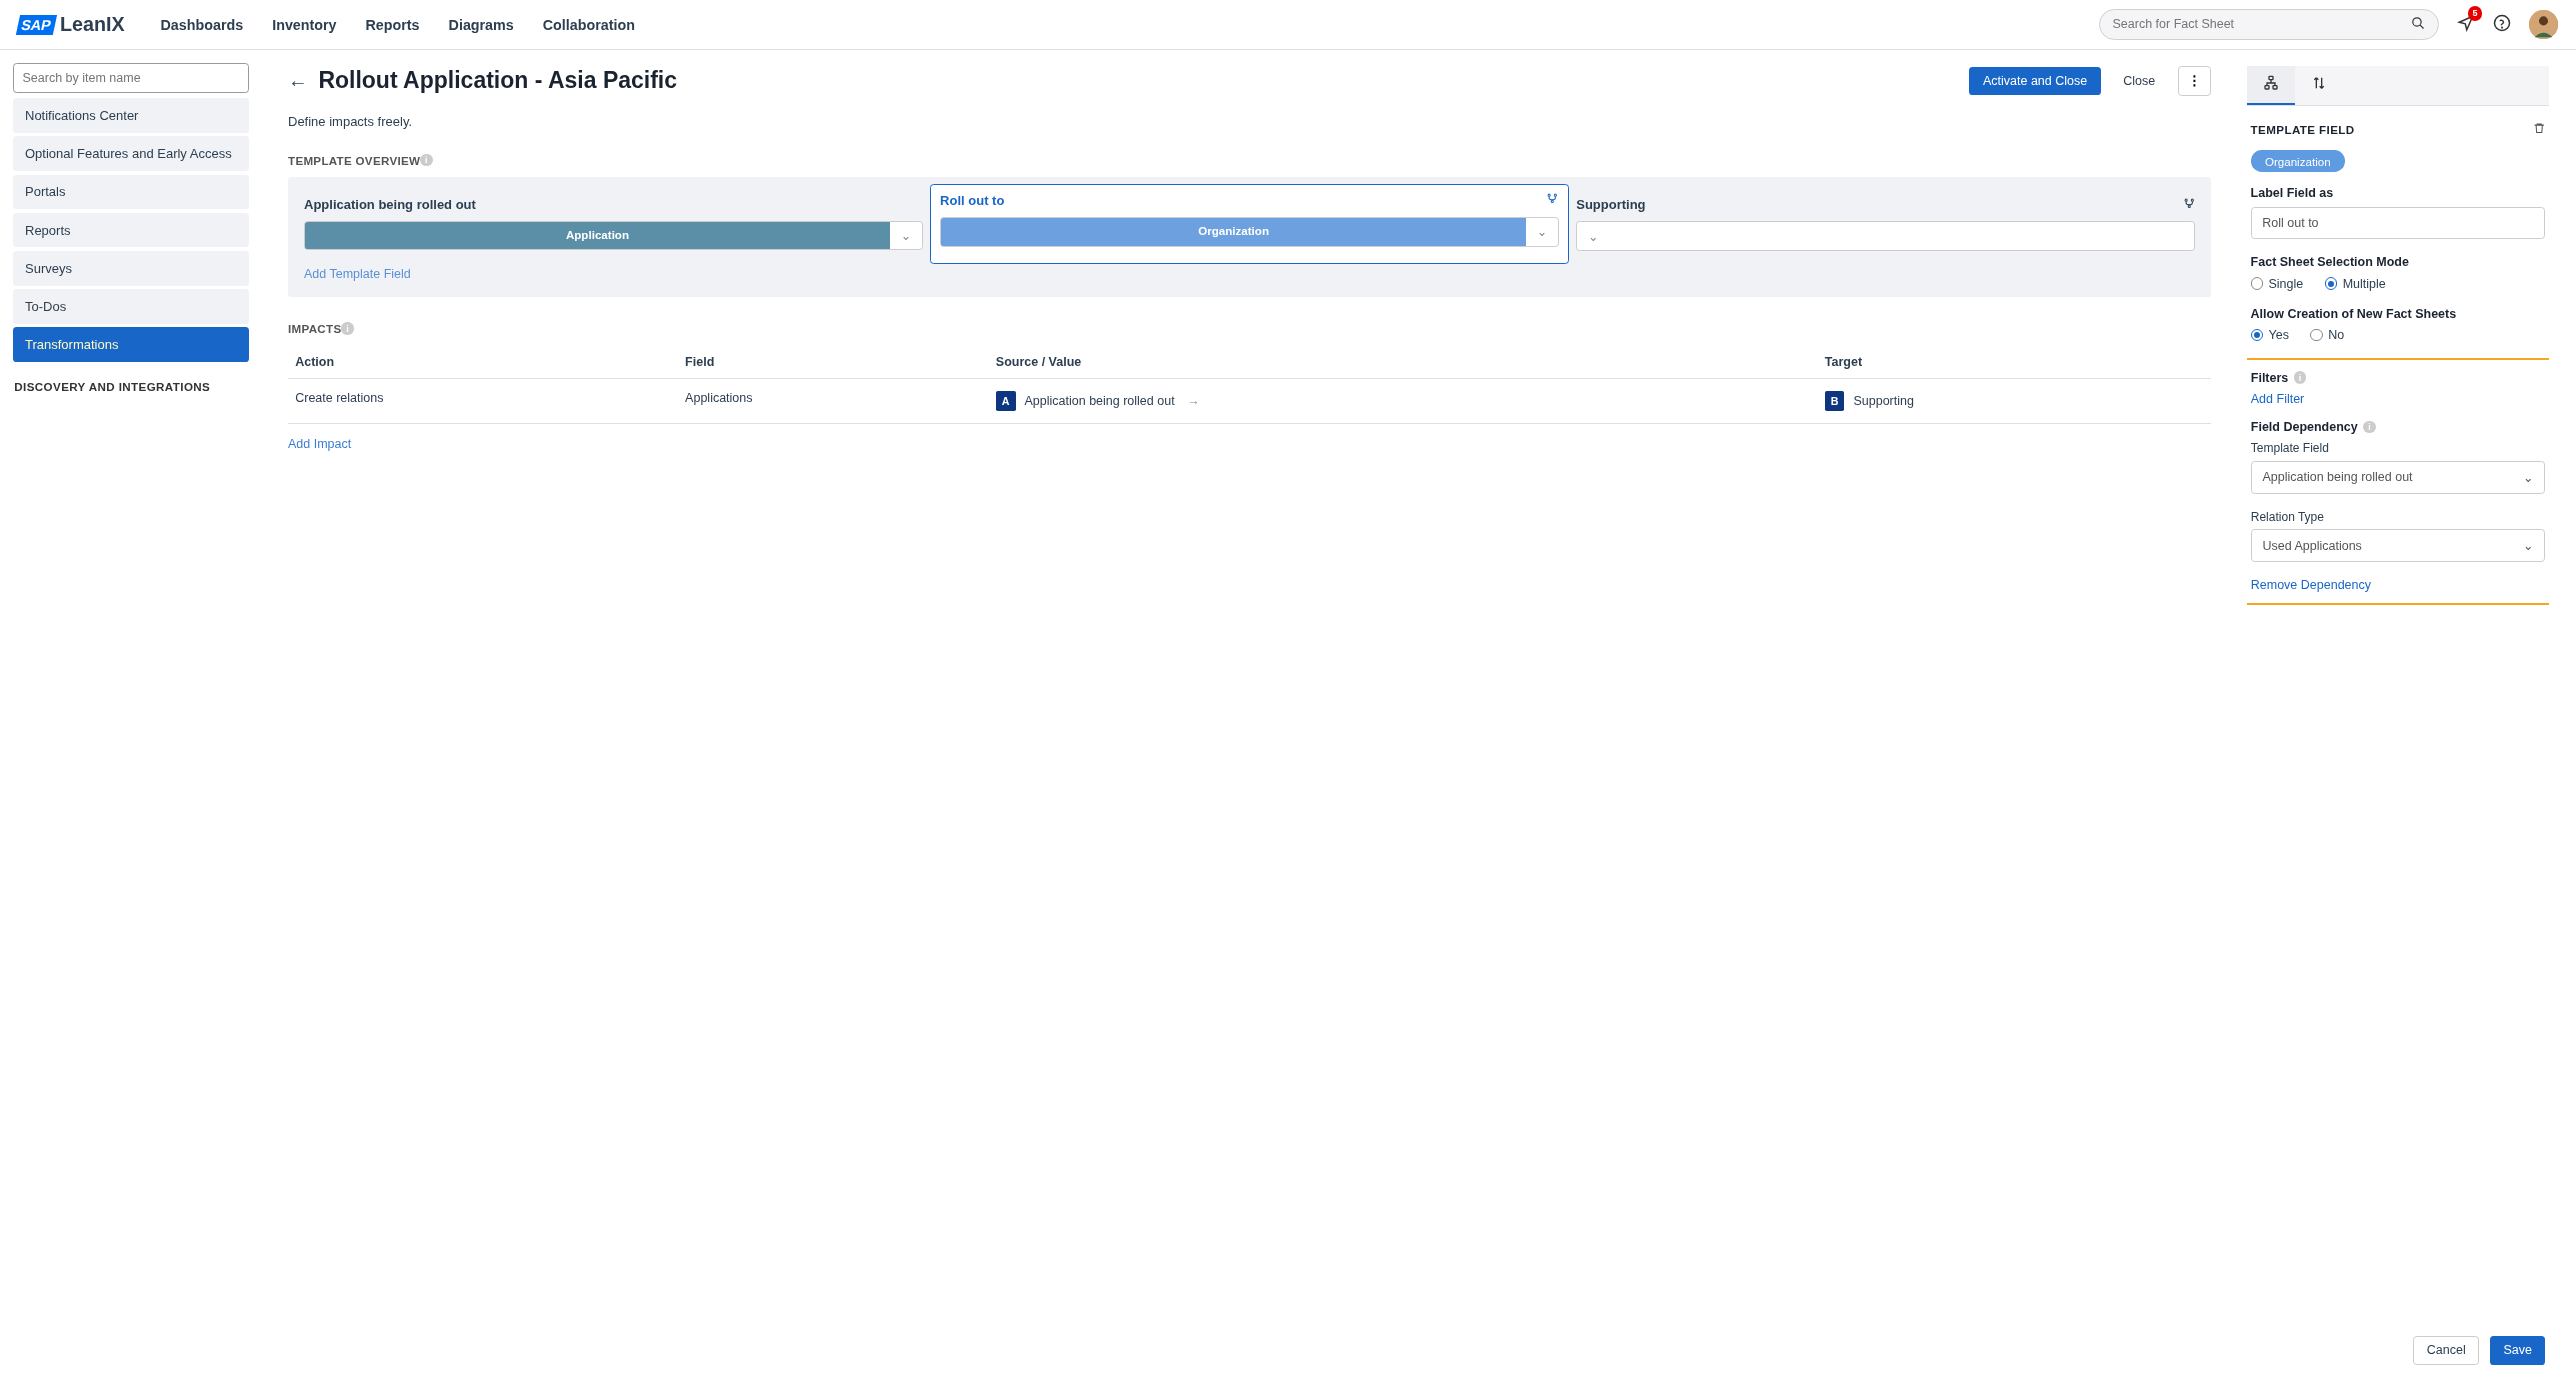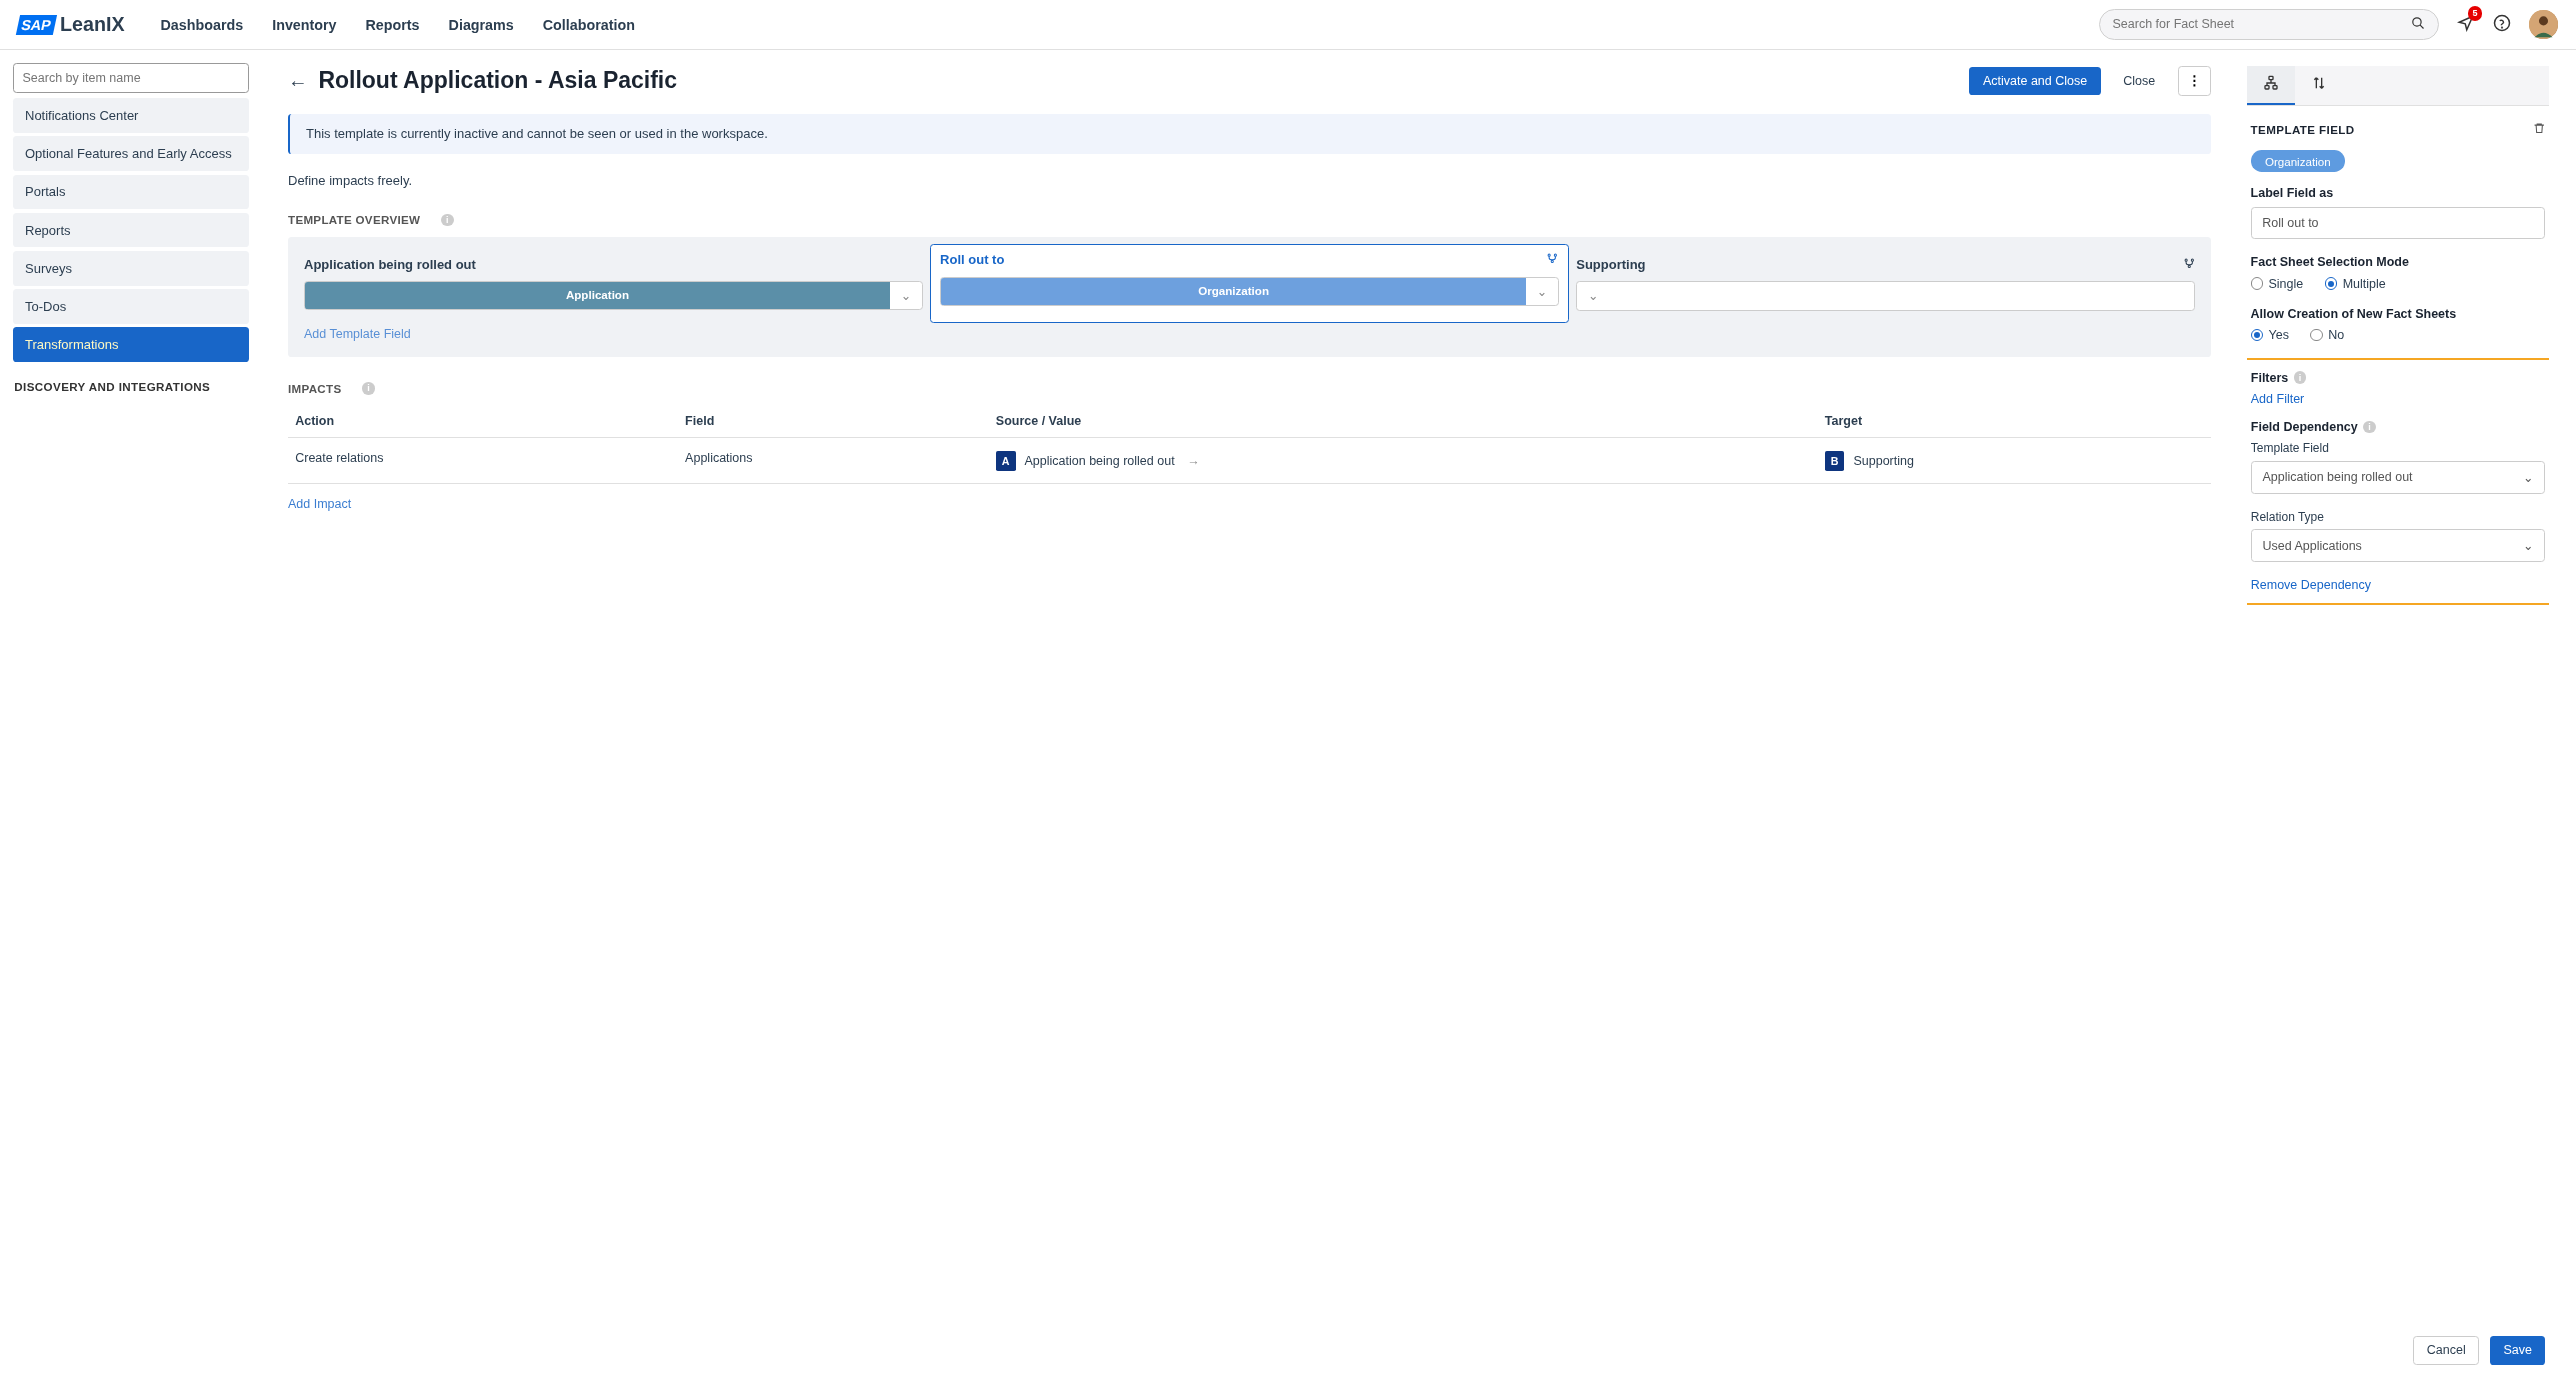--- a/index.html
+++ b/index.html
@@ -37,21 +37,21 @@
 .title-actions { display: flex; gap: 9px; align-items: center; }
 .btn { padding: 6.3px 12.5px; border-radius: 3.6px; font-size: 12.5px; font-weight: 500; cursor: pointer; border: 0.9px solid transparent; }
 .btn-primary { background: #1866c8; color: #fff; }
 .btn-secondary { background: #fff; color: #2c3e50; border: 0.9px solid #ccc; }
 .btn-ghost { background: transparent; color: #2c3e50; }
 .btn-icon { padding: 6.3px 9px; border: 0.9px solid #ccc; background: #fff; border-radius: 3.6px; cursor: pointer; font-weight: 700; }
 
 .info-banner { background: #f0f4fc; border-left: 2.7px solid #1866c8; padding: 12.5px 16px; border-radius: 3.6px; margin-bottom: 19.7px; font-size: 13px; color: #2c3e50; }
 .subtitle { color: #2c3e50; font-size: 13px; margin-bottom: 25px; }
 
-.section-heading { font-size: 11.6px; font-weight: 700; color: #555; letter-spacing: 0.3px; display: flex; align-items: center; gap: 21px; margin-bottom: 10.7px; }
+.section-heading { font-size: 11.6px; font-weight: 700; color: #555; letter-spacing: 0.3px; display: flex; align-items: center; gap: 0; margin-bottom: 10.7px; }
 .info-dot { display: inline-flex; width: 12.5px; height: 12.5px; border-radius: 50%; background: #ccc; color: #fff; font-size: 9px; align-items: center; justify-content: center; font-weight: 700; }
 
 .template-box { background: #f0f2f5; border-radius: 3.6px; padding: 16px; margin-bottom: 25px; }
 .template-cards { display: flex; gap: 18px; margin-bottom: 12.5px; }
 .template-card { flex: 1; background: transparent; border-radius: 3.6px; padding: 3.6px 0; position: relative; }
 .template-card.selected { border: 1.8px solid #1866c8; background: #fff; padding: 7.2px 9px; border-radius: 3.6px; margin: -9px -10.7px; }
 .template-card-title { font-size: 13px; font-weight: 700; color: #2c3e50; margin-bottom: 9px; display: flex; justify-content: space-between; align-items: center; }
 .template-card.selected .template-card-title { color: #1866c8; }
 .branch-icon { color: #2c3e50; font-size: 12.5px; }
 .template-card.selected .branch-icon { color: #1866c8; }
@@ -165,21 +165,20 @@
           <span class="back-arrow">←</span>
           <h1 class="page-title">Rollout Application - Asia Pacific</h1>
         </div>
         <div class="title-actions">
           <button class="btn btn-primary">Activate and Close</button>
           <button class="btn btn-ghost">Close</button>
           <button class="btn-icon">⋮</button>
         </div>
       </div>
 
-      <div class="info-banner">This template is currently inactive and cannot be seen or used in the workspace.</div>
       <div class="subtitle">Define impacts freely.</div>
 
       <div class="section-heading">
         <span>TEMPLATE OVERVIEW</span>
         <span class="info-dot">i</span>
       </div>
 
       <div class="template-box">
         <div class="template-cards" id="template-cards">
             <div class="template-card">

